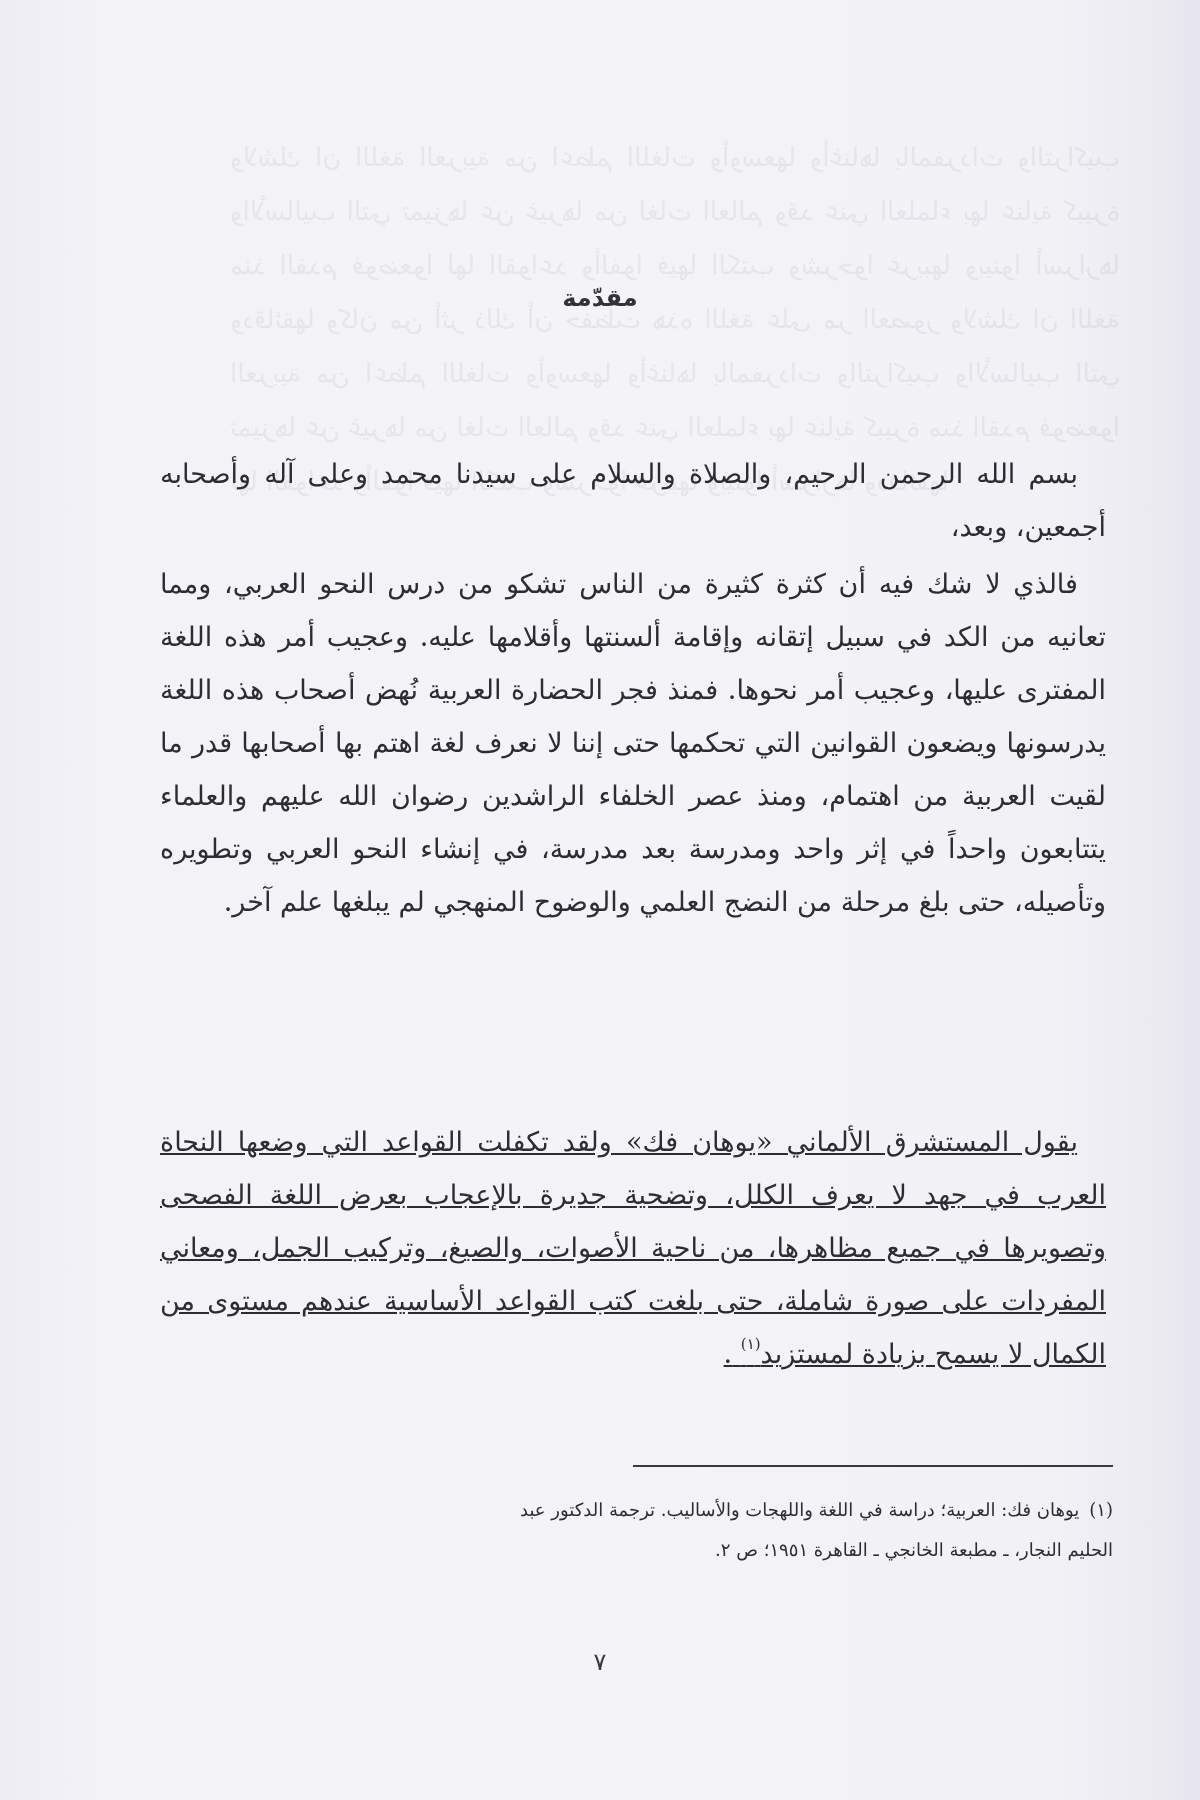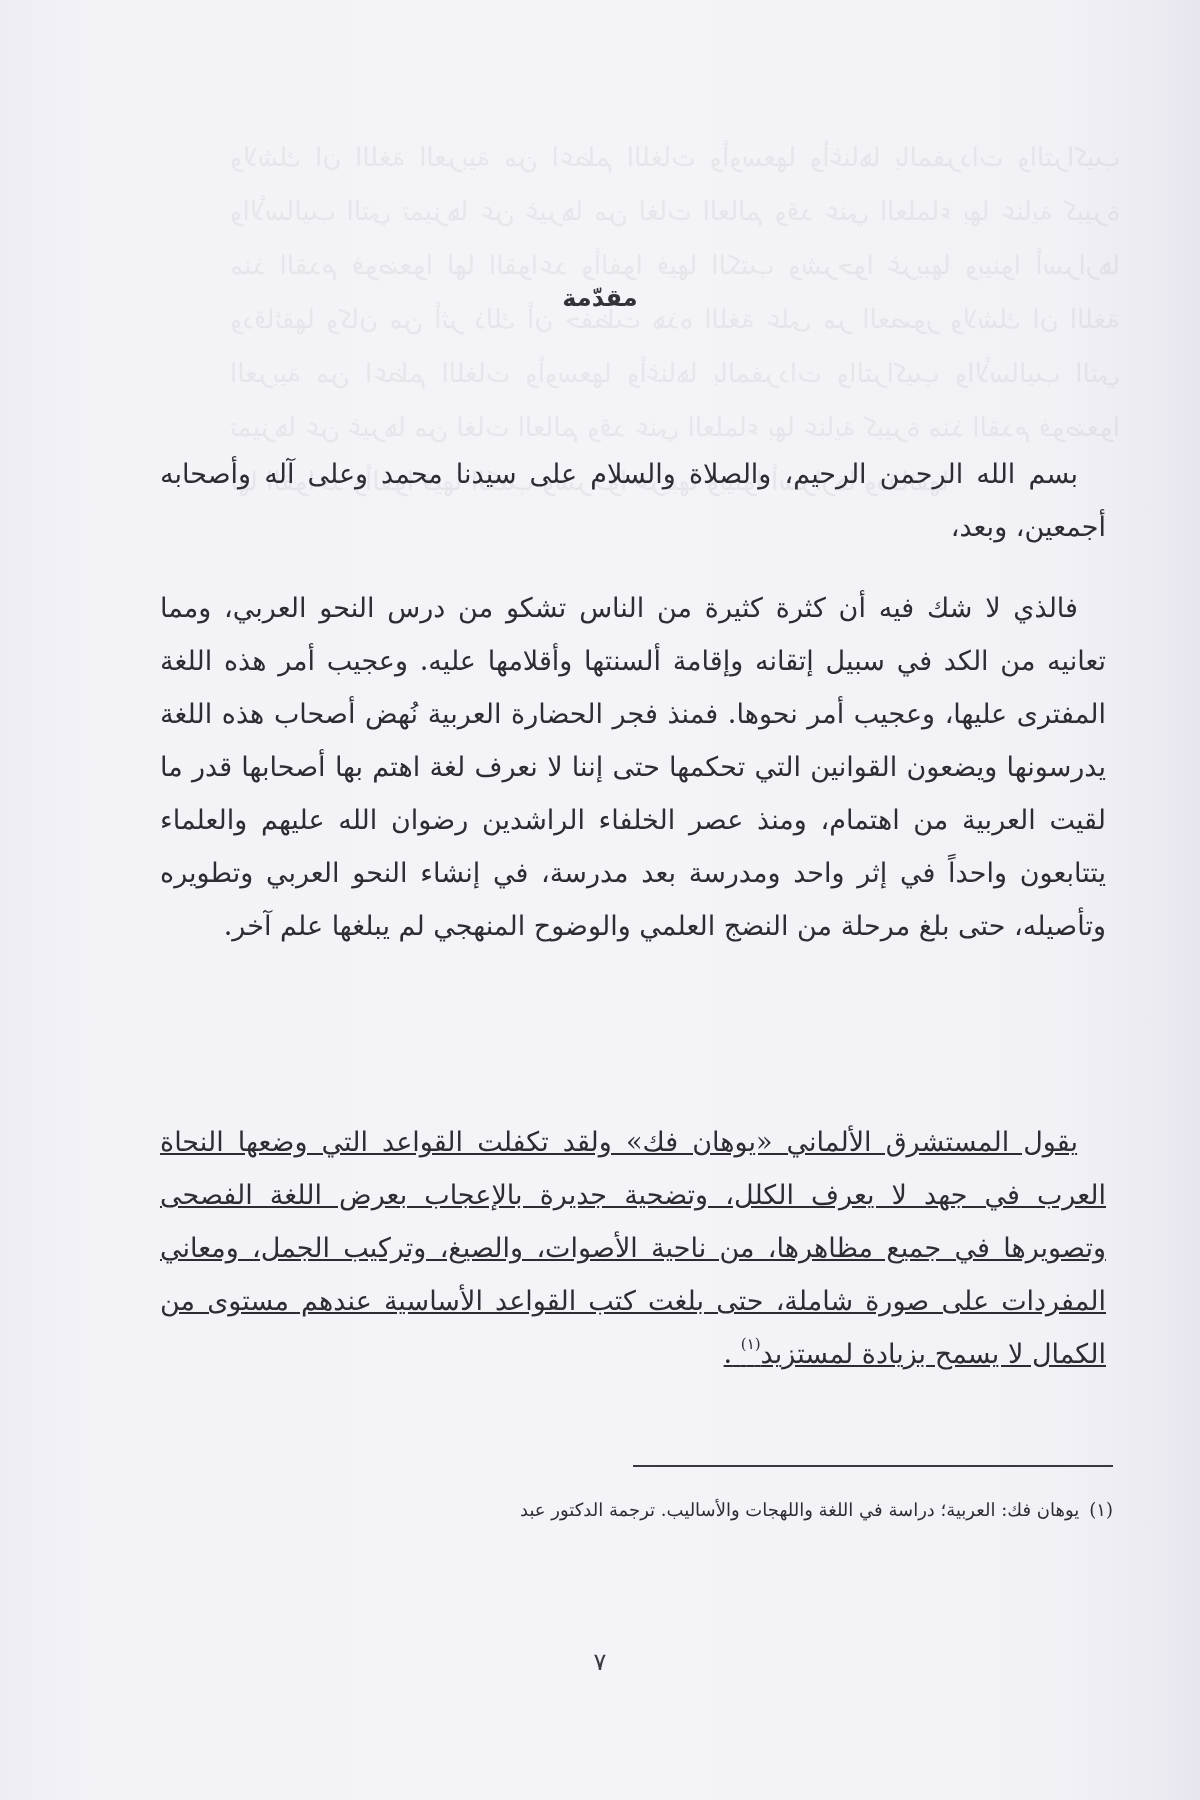--- a/index.html
+++ b/index.html
@@ -59,21 +59,21 @@
       text-align-last: right;
       font-size: 27px;
       line-height: 53px;
       color: #2d2c32;
     }
     .para {
       margin: 7px;
       text-indent: 28px;
     }
     .p1 { top: 440px; }
-    .p2 { top: 574px; }
+    .p2 { top: 550px; }
     .p3 { top: 1108px; text-decoration: underline; }
     .sup {
       font-size: 15px;
       vertical-align: 14px;
       line-height: 0;
     }
     .separator {
       position: absolute;
       left: 633px;
       top: 1465px;
@@ -130,17 +130,18 @@
   </div>
 
   <div class="body-text p3">
     <p class="para"><span>يقول المستشرق الألماني «يوهان فك» ولقد تكفلت القواعد التي وضعها النحاة العرب في جهد لا يعرف الكلل، وتضحية جديرة بالإعجاب بعرض اللغة الفصحى وتصويرها في جميع مظاهرها، من ناحية الأصوات، والصيغ، وتركيب الجمل، ومعاني المفردات على صورة شاملة، حتى بلغت كتب القواعد الأساسية عندهم مستوى من الكمال لا يسمح بزيادة لمستزيد</span><span class="sup">(١)</span> <span>.</span></p>
   </div>
 
   <div class="separator"></div>
 
   <div class="footnote">
     <span class="fn-num">(١)</span><span>يوهان فك: العربية؛ دراسة في اللغة واللهجات والأساليب. ترجمة الدكتور عبد</span>
+    <span class="fn-cont">الحليم النجار، ـ مطبعة الخانجي ـ القاهرة ١٩٥١؛ ص ٢.</span>
   </div>
 
   <div class="page-number">٧</div>
 
 </div>
 
 </body></html>

